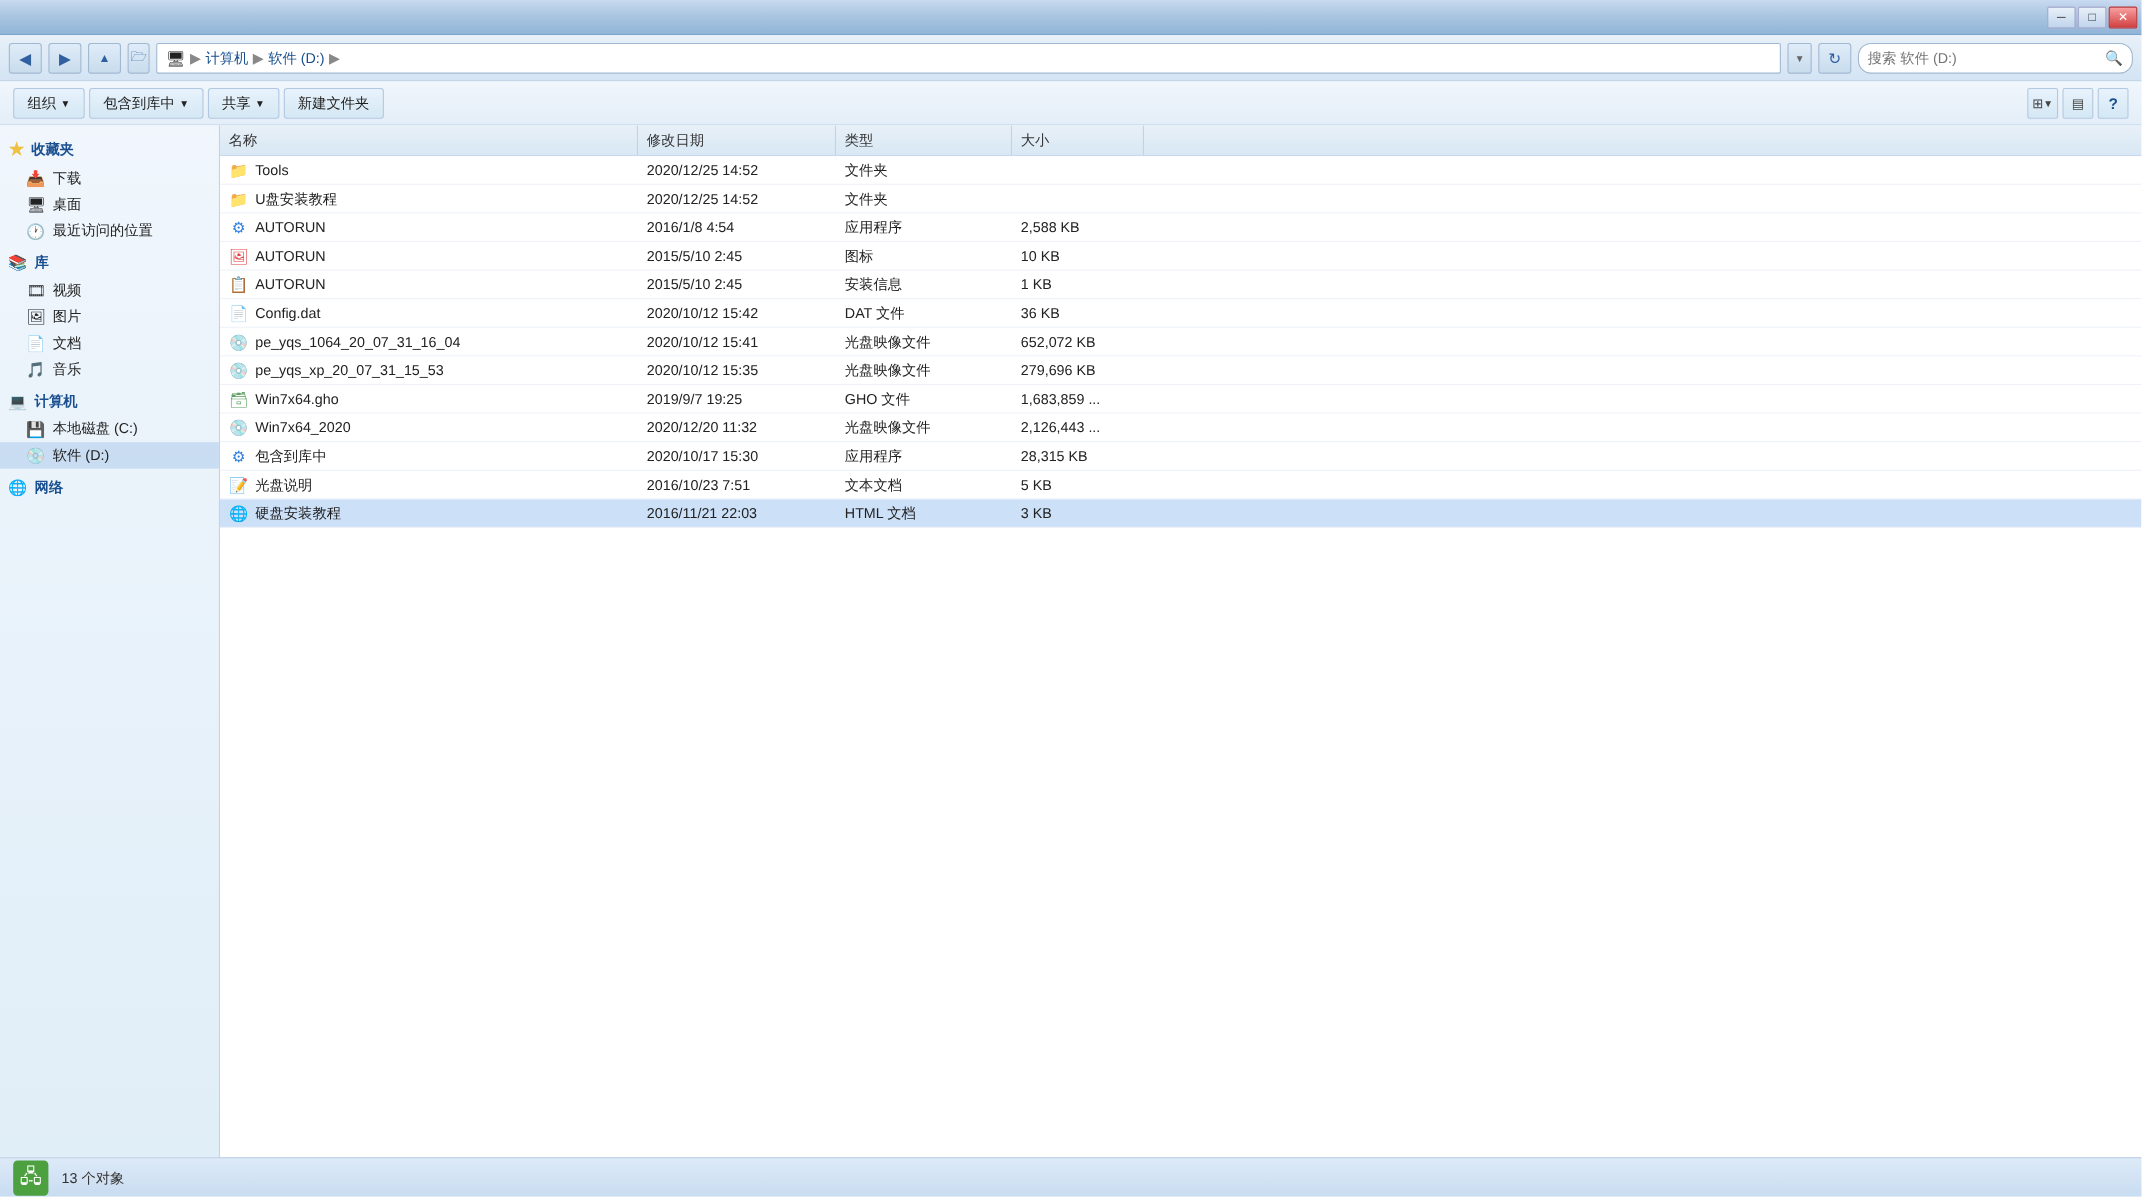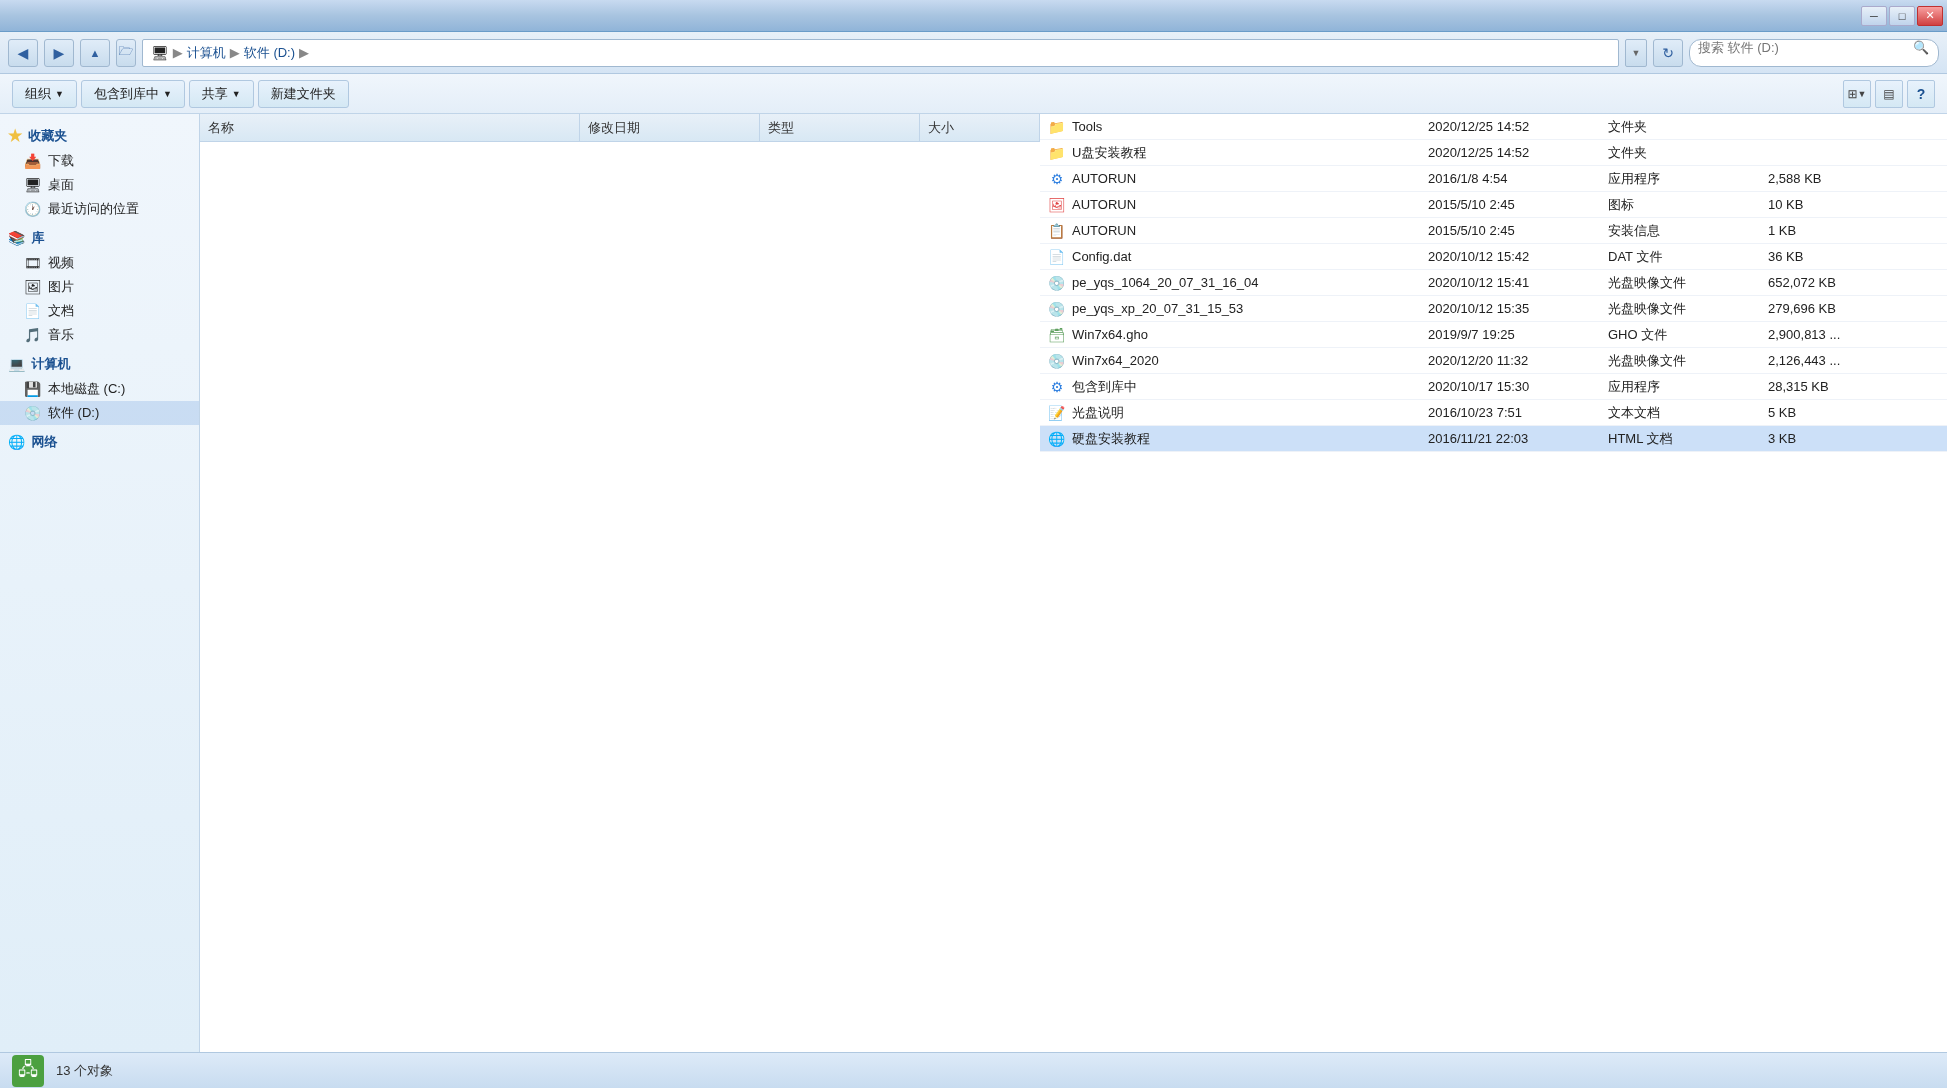--- a/index.html
+++ b/index.html
@@ -105,21 +105,21 @@
       color: #3060a0;
       font-size: 14px;
     }
     .search-bar {
       width: 250px;
       height: 28px;
       background: #fff;
       border: 1px solid #a0b8d0;
       border-radius: 12px;
       display: flex;
-      align-items: flex-start;
+      align-items: center;
       padding: 0 8px;
       gap: 20px;
       color: #888;
     }
     .search-bar input {
       border: none;
       outline: none;
       font-size: 13px;
       color: #888;
       width: 200px;
@@ -227,21 +227,21 @@
       cursor: pointer;
       color: #222;
     }
     .sidebar-item.active { background: rgba(100,150,220,0.25); }
     .sidebar-item .item-icon { width: 18px; height: 18px; display: flex; align-items: center; justify-content: center; font-size: 14px; }
 
     
     .file-area {
       flex: 1;
       display: flex;
-      flex-direction: row;
+      flex-direction: column;
       overflow: hidden;
     }
     .column-header {
       display: grid;
       grid-template-columns: 380px 180px 160px 120px;
       height: 28px;
       background: linear-gradient(to bottom, #e8f0f8, #d8e8f4);
       border-bottom: 1px solid #c0d4e8;
       font-size: 13px;
       color: #333;
@@ -537,21 +537,21 @@
     <div class="file-cell">光盘映像文件</div>
     <div class="file-cell">279,696 KB</div>
   </div>
         <div class="file-row">
     <div class="file-cell">
       <span class="file-icon icon-gho">🗃</span>
       <span>Win7x64.gho</span>
     </div>
     <div class="file-cell">2019/9/7 19:25</div>
     <div class="file-cell">GHO 文件</div>
-    <div class="file-cell">2,900,813 ...</div>
+    <div class="file-cell">1,683,859 ...</div>
   </div>
         <div class="file-row">
     <div class="file-cell">
       <span class="file-icon icon-iso">💿</span>
       <span>Win7x64_2020</span>
     </div>
     <div class="file-cell">2020/12/20 11:32</div>
     <div class="file-cell">光盘映像文件</div>
     <div class="file-cell">2,126,443 ...</div>
   </div>

